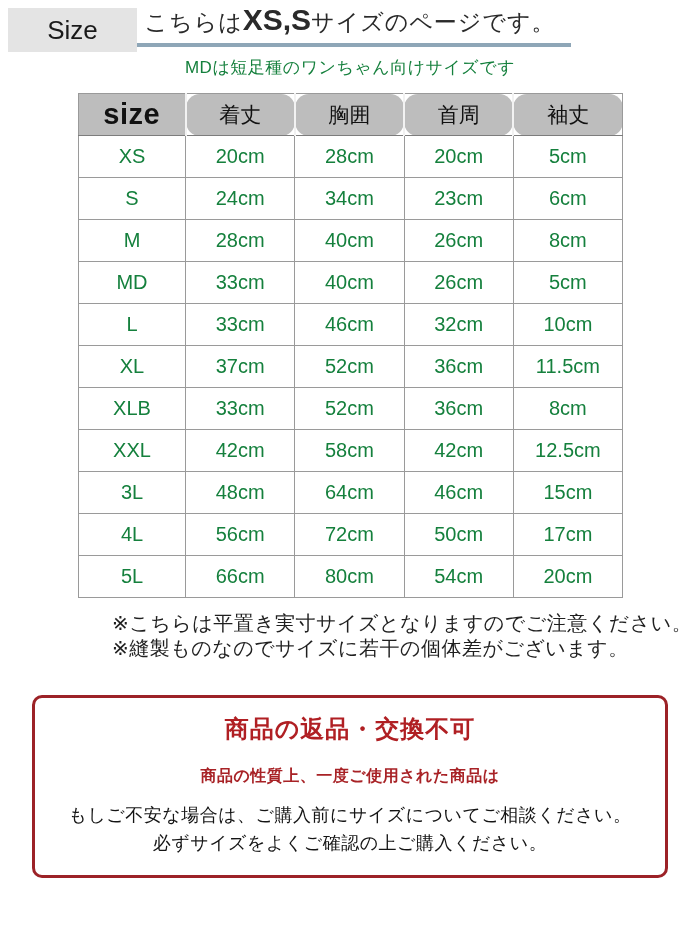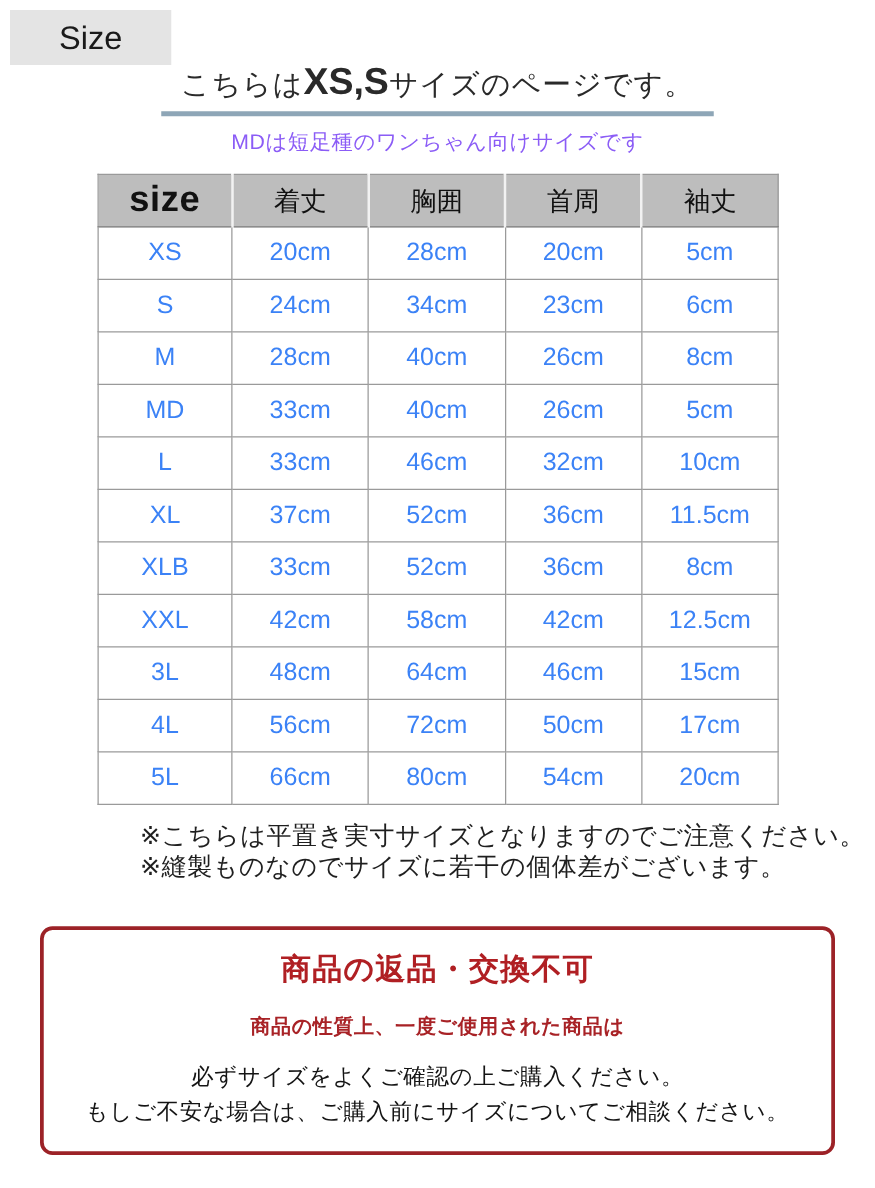--- a/index.html
+++ b/index.html
@@ -20,55 +20,55 @@
     position:relative;
     overflow:hidden;
   }
   .size-label{
     position:absolute;left:8px;top:8px;
     width:129px;height:44px;
     background:var(--label-gray);
     display:flex;align-items:center;justify-content:center;
     font-size:26px;color:#1a1a1a;
   }
-  .heading-wrap{padding-top:46px;text-align:center;}
+  .heading-wrap{text-align:center;}
   .page-heading{
     display:inline-block;
     font-size:23px;color:#2a2a2a;
     border-bottom:4px solid var(--underline-blue);
     padding:0 16px 4px 16px;
     line-height:1.3;
     letter-spacing:1px;
   }
   .page-heading .hl{font-weight:bold;font-size:30px;letter-spacing:0;}
   .subheading{
     text-align:center;
-    font-size:17px;color:#8b5cf6;
+    font-size:17px;color:#15803d;
     margin-top:9px;letter-spacing:0.5px;
   }
   table.size-table{
     border-collapse:collapse;
     margin:14px 0 0 78px;
     width:545px;
     table-layout:fixed;
   }
   .size-table col.c0{width:107px;}
   .size-table th,.size-table td{
     border:1px solid var(--border-gray);
     text-align:center;vertical-align:middle;
     height:42px;
   }
   .size-table th{
     background:var(--header-gray);
     font-size:21px;font-weight:normal;color:#111;
     border-bottom:1px solid #7d7d7d;
   }
-  .size-table th:not(:first-child){border-left:2px solid #f2f2f2;}
+  .size-table th:not(:first-child){border-left:2px solid #f2f2f2;border-radius:14px;}
   .size-table th.size-col{font-size:29px;font-weight:600;letter-spacing:0.5px;}
-  .size-table td{font-size:20px;color:#3b82f6;background:#fff;}
+  .size-table td{font-size:20px;color:#15803d;background:#fff;}
   .notes{
     margin:13px 0 0 112px;
     font-size:20px;line-height:25px;color:#1f1f1f;
     letter-spacing:0.5px;
   }
   .notice-box{
     margin:34px auto 0 auto;
     width:636px;
     border:3px solid var(--dark-red);
     border-radius:10px;
@@ -205,16 +205,16 @@
   <div>※こちらは平置き実寸サイズとなりますのでご注意ください。</div>
   <div>※縫製ものなのでサイズに若干の個体差がございます。</div>
 </div>
 
 <div class="notice-box">
   <div class="notice-title">商品の返品・交換不可</div>
   <div class="notice-warning">
     <div>商品の性質上、一度ご使用された商品は</div>
   </div>
   <div class="notice-advice">
+    <div>もしご不安な場合は、ご購入前にサイズについてご相談ください。</div>
     <div>必ずサイズをよくご確認の上ご購入ください。</div>
-    <div>もしご不安な場合は、ご購入前にサイズについてご相談ください。</div>
   </div>
 </div>
 
 </body></html>

